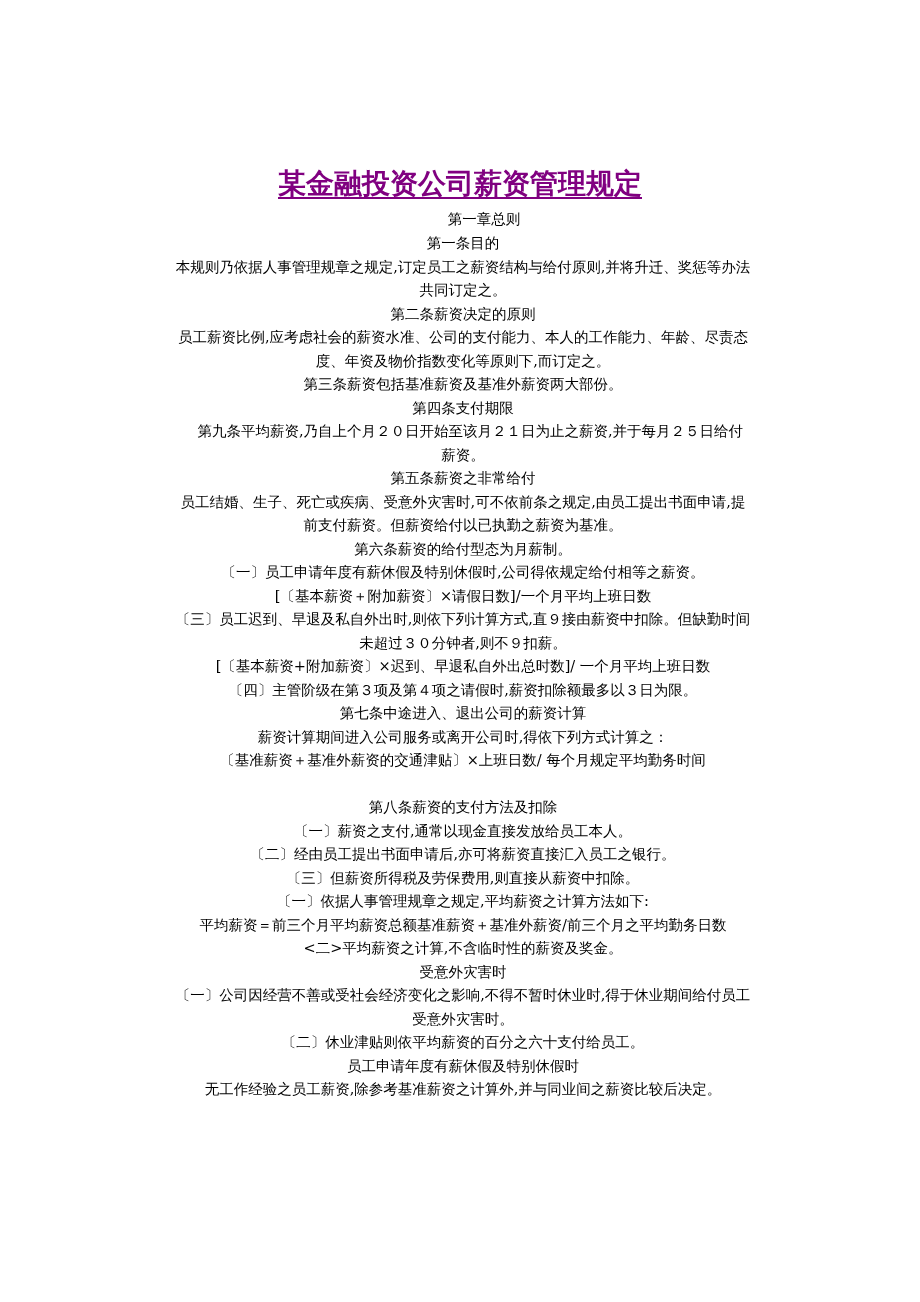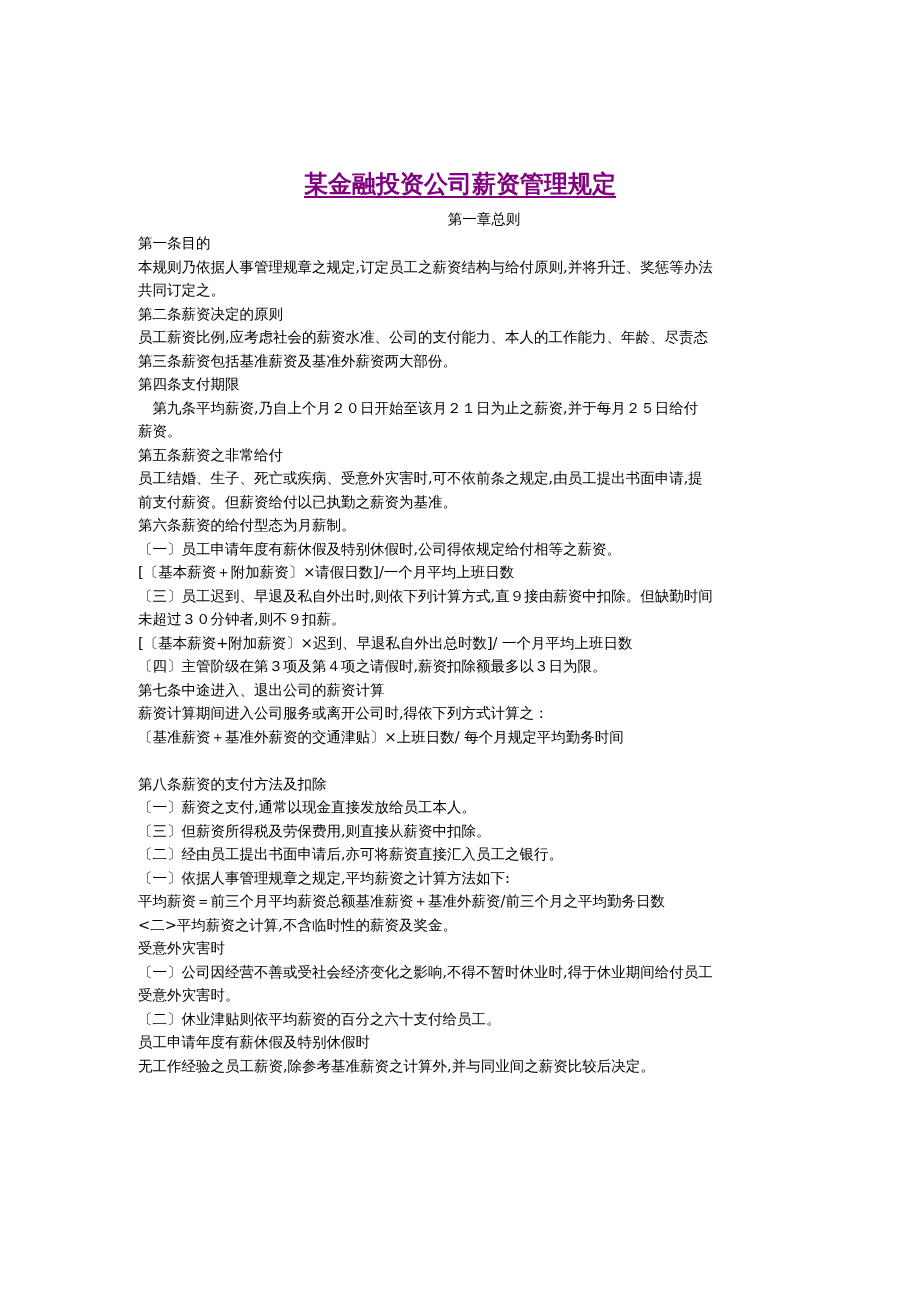--- a/index.html
+++ b/index.html
@@ -1,61 +1,62 @@
 <!DOCTYPE html>
 <html><head>
 <meta charset="utf-8">
 <style>
   html, body { margin: 0; padding: 0; background: #ffffff; }
   body { width: 920px; height: 1302px; position: relative; overflow: hidden;
          font-family: "DejaVu Serif", "Liberation Serif", serif; color: #000; }
   .page { position: absolute; left: 138px; top: 0; width: 650px; }
   .title { position: absolute; left: -138px; width: 920px; top: 166px; text-align: center;
-           font-size: 24px; line-height: 36px; font-weight: bold; color: #800080;
+           font-size: 28px; line-height: 36px; font-weight: bold; color: #800080;
            text-decoration: underline; text-underline-offset: 4px; letter-spacing: 0px; }
   .chapter { position: absolute; left: -138px; width: 920px; top: 208px; text-align: center;
              font-size: 14.5px; line-height: 23.5px; margin-left: 24px; }
   .body { position: absolute; top: 232px; left: 0; width: 650px; }
-  .line { font-size: 14.5px; line-height: 23.5px; white-space: pre; }
+  .line { font-size: 14.5px; line-height: 23.5px; white-space: pre; text-align: center; }
   .blank { height: 23.5px; }
 </style>
 </head>
 <body>
 
 <div class="page">
   <div class="title">某金融投资公司薪资管理规定</div>
   <div class="chapter">第一章总则</div>
   <div class="body" id="doc-body">
       <div class="line">第一条目的</div>
       <div class="line">本规则乃依据人事管理规章之规定,订定员工之薪资结构与给付原则,并将升迁、奖惩等办法</div>
       <div class="line">共同订定之。</div>
       <div class="line">第二条薪资决定的原则</div>
       <div class="line">员工薪资比例,应考虑社会的薪资水准、公司的支付能力、本人的工作能力、年龄、尽责态</div>
+      <div class="line">度、年资及物价指数变化等原则下,而订定之。</div>
       <div class="line">第三条薪资包括基准薪资及基准外薪资两大部份。</div>
       <div class="line">第四条支付期限</div>
       <div class="line">　第九条平均薪资,乃自上个月２０日开始至该月２１日为止之薪资,并于每月２５日给付</div>
       <div class="line">薪资。</div>
       <div class="line">第五条薪资之非常给付</div>
       <div class="line">员工结婚、生子、死亡或疾病、受意外灾害时,可不依前条之规定,由员工提出书面申请,提</div>
       <div class="line">前支付薪资。但薪资给付以已执勤之薪资为基准。</div>
       <div class="line">第六条薪资的给付型态为月薪制。</div>
       <div class="line">〔一〕员工申请年度有薪休假及特别休假时,公司得依规定给付相等之薪资。</div>
       <div class="line">[〔基本薪资＋附加薪资〕×请假日数]/一个月平均上班日数</div>
       <div class="line">〔三〕员工迟到、早退及私自外出时,则依下列计算方式,直９接由薪资中扣除。但缺勤时间</div>
       <div class="line">未超过３０分钟者,则不９扣薪。</div>
       <div class="line">[〔基本薪资+附加薪资〕×迟到、早退私自外出总时数]/ 一个月平均上班日数</div>
       <div class="line">〔四〕主管阶级在第３项及第４项之请假时,薪资扣除额最多以３日为限。</div>
       <div class="line">第七条中途进入、退出公司的薪资计算</div>
       <div class="line">薪资计算期间进入公司服务或离开公司时,得依下列方式计算之：</div>
       <div class="line">〔基准薪资＋基准外薪资的交通津贴〕×上班日数/ 每个月规定平均勤务时间</div>
       <div class="line blank"></div>
       <div class="line">第八条薪资的支付方法及扣除</div>
       <div class="line">〔一〕薪资之支付,通常以现金直接发放给员工本人。</div>
+      <div class="line">〔二〕经由员工提出书面申请后,亦可将薪资直接汇入员工之银行。</div>
       <div class="line">〔三〕但薪资所得税及劳保费用,则直接从薪资中扣除。</div>
-      <div class="line">〔二〕经由员工提出书面申请后,亦可将薪资直接汇入员工之银行。</div>
       <div class="line">〔一〕依据人事管理规章之规定,平均薪资之计算方法如下:</div>
       <div class="line">平均薪资＝前三个月平均薪资总额基准薪资＋基准外薪资/前三个月之平均勤务日数</div>
       <div class="line">&lt;二&gt;平均薪资之计算,不含临时性的薪资及奖金。</div>
       <div class="line">受意外灾害时</div>
       <div class="line">〔一〕公司因经营不善或受社会经济变化之影响,不得不暂时休业时,得于休业期间给付员工</div>
       <div class="line">受意外灾害时。</div>
       <div class="line">〔二〕休业津贴则依平均薪资的百分之六十支付给员工。</div>
       <div class="line">员工申请年度有薪休假及特别休假时</div>
       <div class="line">无工作经验之员工薪资,除参考基准薪资之计算外,并与同业间之薪资比较后决定。</div>
     </div>

